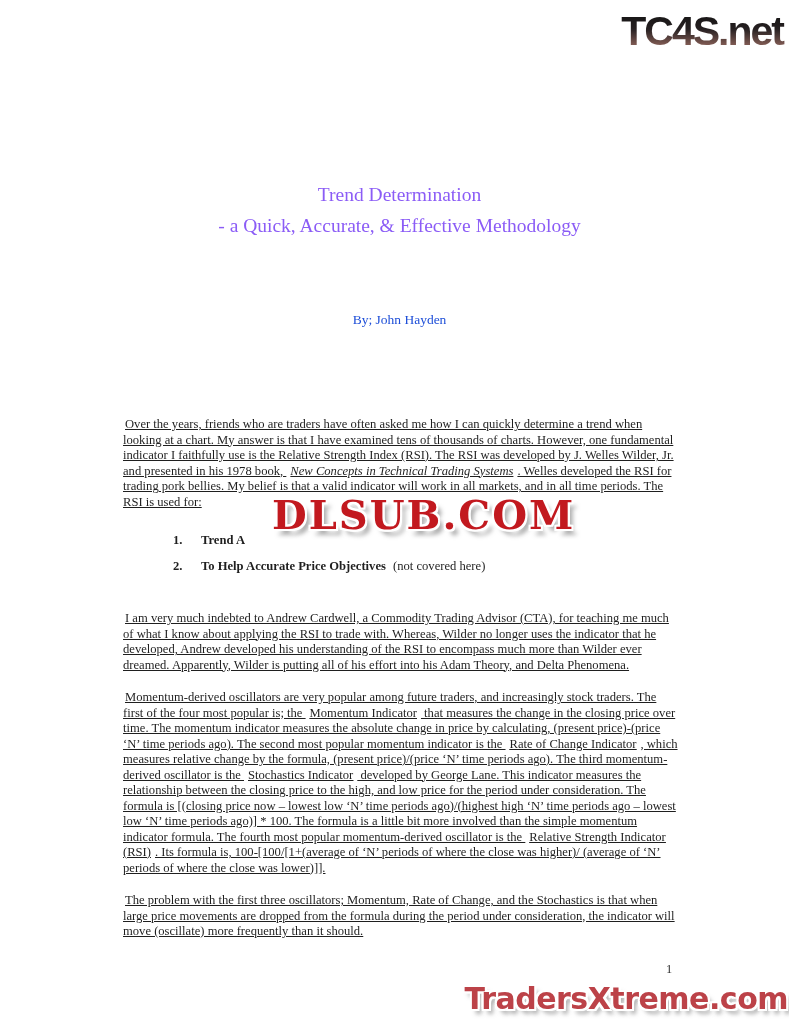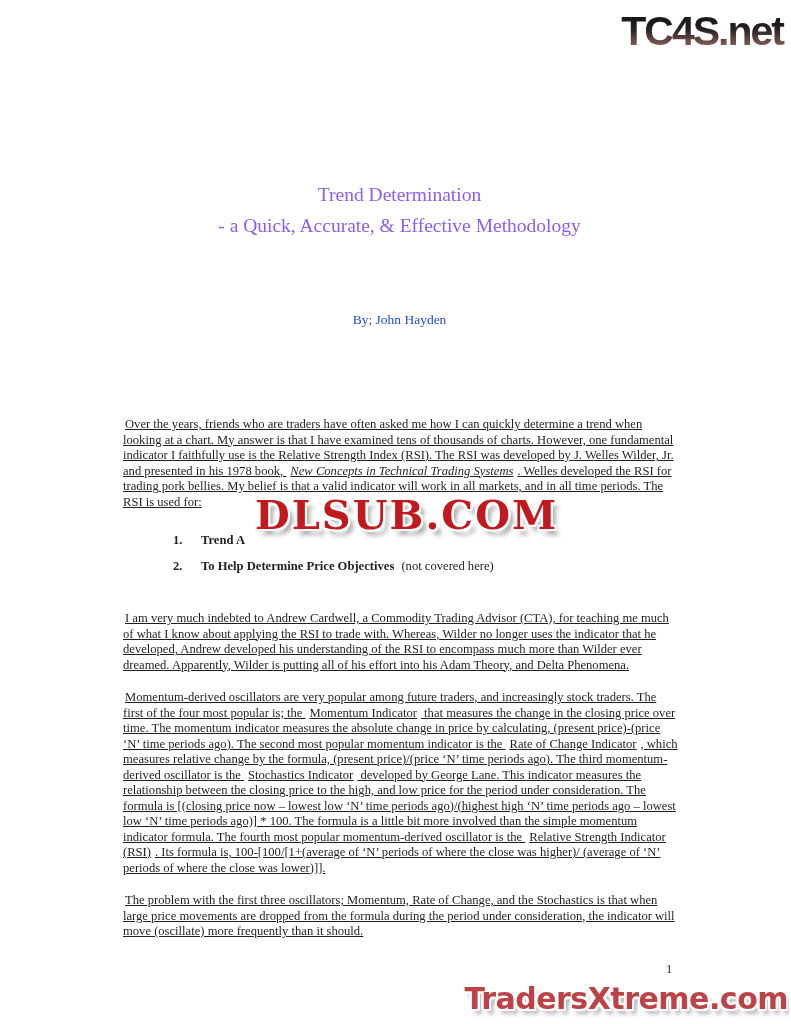--- a/index.html
+++ b/index.html
@@ -48,21 +48,21 @@
   .b{ font-weight:bold; }
 
   
   .rsi-list{ margin:12px 0 0 0; }
   .rsi-list .row{ display:flex; line-height:18px; }
   .rsi-list .num{ width:72px; padding-left:48px; font-weight:bold; flex:0 0 auto; }
   .rsi-list .itext{ flex:1; }
 
   
   .dlsub-watermark{
-    position:absolute; left:249px; top:489px;
+    position:absolute; left:266px; top:489px;
     font-family:"DejaVu Serif", serif;
     font-weight:bold; font-size:40px; line-height:40px; letter-spacing:2px;
     color:#c2191f;
     text-shadow:
       -2px -2px 0 #ffffff, 2px -2px 0 #ffffff, -2px 2px 0 #ffffff, 2px 2px 0 #ffffff,
       -2px 0 0 #ffffff, 2px 0 0 #ffffff, 0 -2px 0 #ffffff, 0 2px 0 #ffffff,
       5px 6px 4px rgba(130,130,130,0.65);
     white-space:nowrap;
   }
 
@@ -101,21 +101,21 @@
   <div class="content">
     <p><span>Over the years, friends who are traders have often asked me how I can quickly determine a trend when looking at a chart. My answer is that I have examined tens of thousands of charts. However, one fundamental indicator I faithfully use is the Relative Strength Index (RSI). The RSI was developed by J. Welles Wilder, Jr. and presented in his 1978 book, </span><span class="i">New Concepts in Technical Trading Systems</span><span>. Welles developed the RSI for trading pork bellies. My belief is that a valid indicator will work in all markets, and in all time periods.  The RSI is used for:</span></p>
 
     <div class="rsi-list">
       <div class="row">
         <span class="num">1.</span>
         <span class="itext"><span class="b">Trend A</span></span>
       </div>
       <div class="row">
         <span class="num">2.</span>
-        <span class="itext"><span class="b">To Help Determine Price Objectives</span><span> (not covered here)</span></span>
+        <span class="itext"><span class="b">To Help Accurate Price Objectives</span><span> (not covered here)</span></span>
       </div>
     </div>
 
     <p class="after-list"><span>I am very much indebted to Andrew Cardwell, a Commodity Trading Advisor (CTA), for teaching me much of what I know about applying the RSI to trade with. Whereas, Wilder no longer uses the indicator that he developed, Andrew developed his understanding of the RSI to encompass much more than Wilder ever dreamed. Apparently, Wilder is putting all of his effort into his Adam Theory, and Delta Phenomena.</span></p>
     <p><span>Momentum-derived oscillators are very popular among future traders, and increasingly stock traders. The first of the four most popular is; the </span><span class="u">Momentum Indicator</span><span> that measures the change in the closing price over time. The momentum indicator measures the absolute change in price by calculating,  (present price)-(price ‘N’ time periods ago). The second most popular momentum indicator is the </span><span class="u">Rate of Change Indicator</span><span>, which measures relative change by the formula, (present price)/(price ‘N’ time periods ago). The third momentum-derived oscillator is the </span><span class="u">Stochastics Indicator</span><span> developed by George Lane. This indicator measures the relationship between the closing price to the high, and low price for the period under consideration. The formula is [(closing price now – lowest low ‘N’ time periods ago)/(highest high ‘N’ time periods ago – lowest low ‘N’ time periods ago)] * 100. The formula is a little bit more involved than the simple momentum indicator formula. The fourth most popular momentum-derived oscillator is the </span><span class="u">Relative Strength Indicator (RSI)</span><span>. Its formula is, 100-[100/[1+(average of ‘N’ periods of where the close was higher)/ (average of ‘N’ periods of where the close was lower)]].</span></p>
     <p><span>The problem with the first three oscillators; Momentum, Rate of Change, and the Stochastics is that when large price movements are dropped from the formula during the period under consideration, the indicator will move (oscillate) more frequently than it should.</span></p>
   </div>
 
   <div class="dlsub-watermark">DLSUB.COM</div>
 

